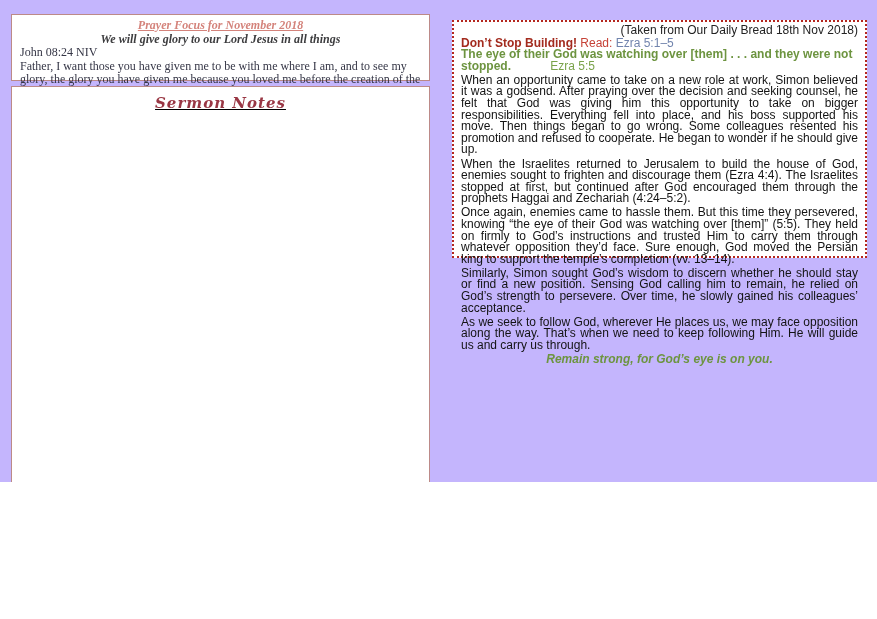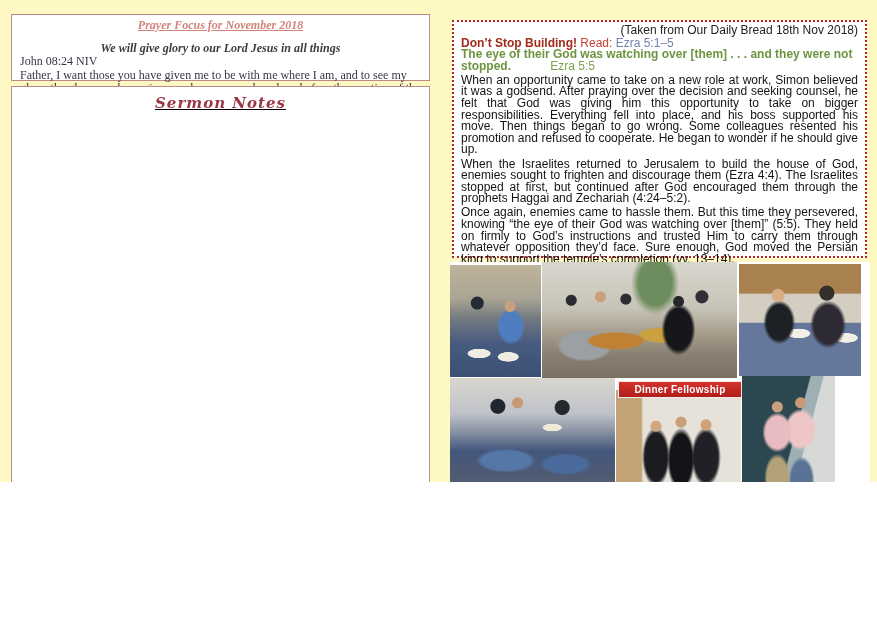--- a/index.html
+++ b/index.html
@@ -1,25 +1,25 @@
 <!DOCTYPE html>
 <html><head>
 <meta charset="utf-8">
 <style>
   html,body{margin:0;padding:0;background:#ffffff;}
-  .page{position:relative;width:877px;height:482px;background:#fef9c3;overflow:hidden;
+  .page{position:relative;width:877px;height:482px;background:#c4b5fd;overflow:hidden;
         font-family:"Liberation Sans",sans-serif;}
 
   
   .prayer-box{position:absolute;left:11px;top:14px;width:419px;height:67px;
       border:1px solid #bc8a88;background:#fff;
       font-family:"Liberation Serif",serif;font-size:12px;line-height:13.5px;color:#3a3b49;
       padding:4px 8px 0 8px;box-sizing:border-box;}
   .prayer-title{color:#d4837b;font-style:italic;text-decoration:underline;text-align:center;font-weight:bold;}
-  .prayer-subtitle{color:#3d3d3f;font-style:italic;font-weight:bold;text-align:center;margin-top:9px;}
+  .prayer-subtitle{color:#3d3d3f;font-style:italic;font-weight:bold;text-align:center;}
   .verse-ref{color:#353646;}
   .verse-text{color:#353646;}
 
   .notes-box{position:absolute;left:11px;top:86px;width:419px;height:527px;
       border:1px solid #bc8a88;background:#fff;box-sizing:border-box;text-decoration:underline;}
   .notes-title{margin-top:7px;text-align:center;color:#993744;
       font-family:"DejaVu Serif","Liberation Serif",serif;font-style:italic;font-weight:bold;
       font-size:15px;letter-spacing:1px;}
 
   
@@ -165,26 +165,14 @@
       <span class="theme-ref">Ezra 5:5</span>
     </div>
     <p>When an opportunity came to take on a new role at work, Simon believed it was a godsend. After praying over the decision and seeking counsel, he felt that God was giving him this opportunity to take on bigger responsibilities. Everything fell into place, and his boss supported his move. Then things began to go wrong. Some colleagues resented his promotion and refused to cooperate. He began to wonder if he should give up.</p>
     <p>When the Israelites returned to Jerusalem to build the house of God, enemies sought to frighten and discourage them (Ezra 4:4). The Israelites stopped at first, but continued after God encouraged them through the prophets Haggai and Zechariah (4:24–5:2).</p>
     <p>Once again, enemies came to hassle them. But this time they persevered, knowing “the eye of their God was watching over [them]” (5:5). They held on firmly to God’s instructions and trusted Him to carry them through whatever opposition they’d face. Sure enough, God moved the Persian king to support the temple’s completion (vv. 13–14).</p>
     <p>Similarly, Simon sought God’s wisdom to discern whether he should stay or find a new position. Sensing God calling him to remain, he relied on God’s strength to persevere. Over time, he slowly gained his colleagues’ acceptance.</p>
     <p>As we seek to follow God, wherever He places us, we may face opposition along the way. That’s when we need to keep following Him. He will guide us and carry us through.</p>
     <div class="closing-line">Remain strong, for God’s eye is on you.</div>
   </div>
 
-  <div class="collage">
-    <div class="photo ph-1" aria-label="Man and woman seated with plates of food among blue chairs"></div>
-    <div class="photo ph-2" aria-label="Group gathered around a buffet table with trays of food"></div>
-    <div class="photo ph-3" aria-label="Two women seated with plates in front of a cork noticeboard"></div>
-    <div class="photo ph-4" aria-label="Group seated on blue chairs sharing cake"></div>
-    <div class="photo ph-5" aria-label="Three men in black shirts standing and giving thumbs up"></div>
-    <div class="photo ph-6" aria-label="Two women in pink shirts standing before a dark painting"></div>
-    <div class="photo ph-7" aria-label="Four people standing together, one holding a plate"></div>
-    <div class="photo ph-8" aria-label="Three singers at music stands with microphones"></div>
-    <div class="photo ph-9" aria-label="Woman in striped top and man playing guitar with band"></div>
-    <div class="banner">Dinner Fellowship</div>
-  </div>
 
 </div>
 
 </body></html>

